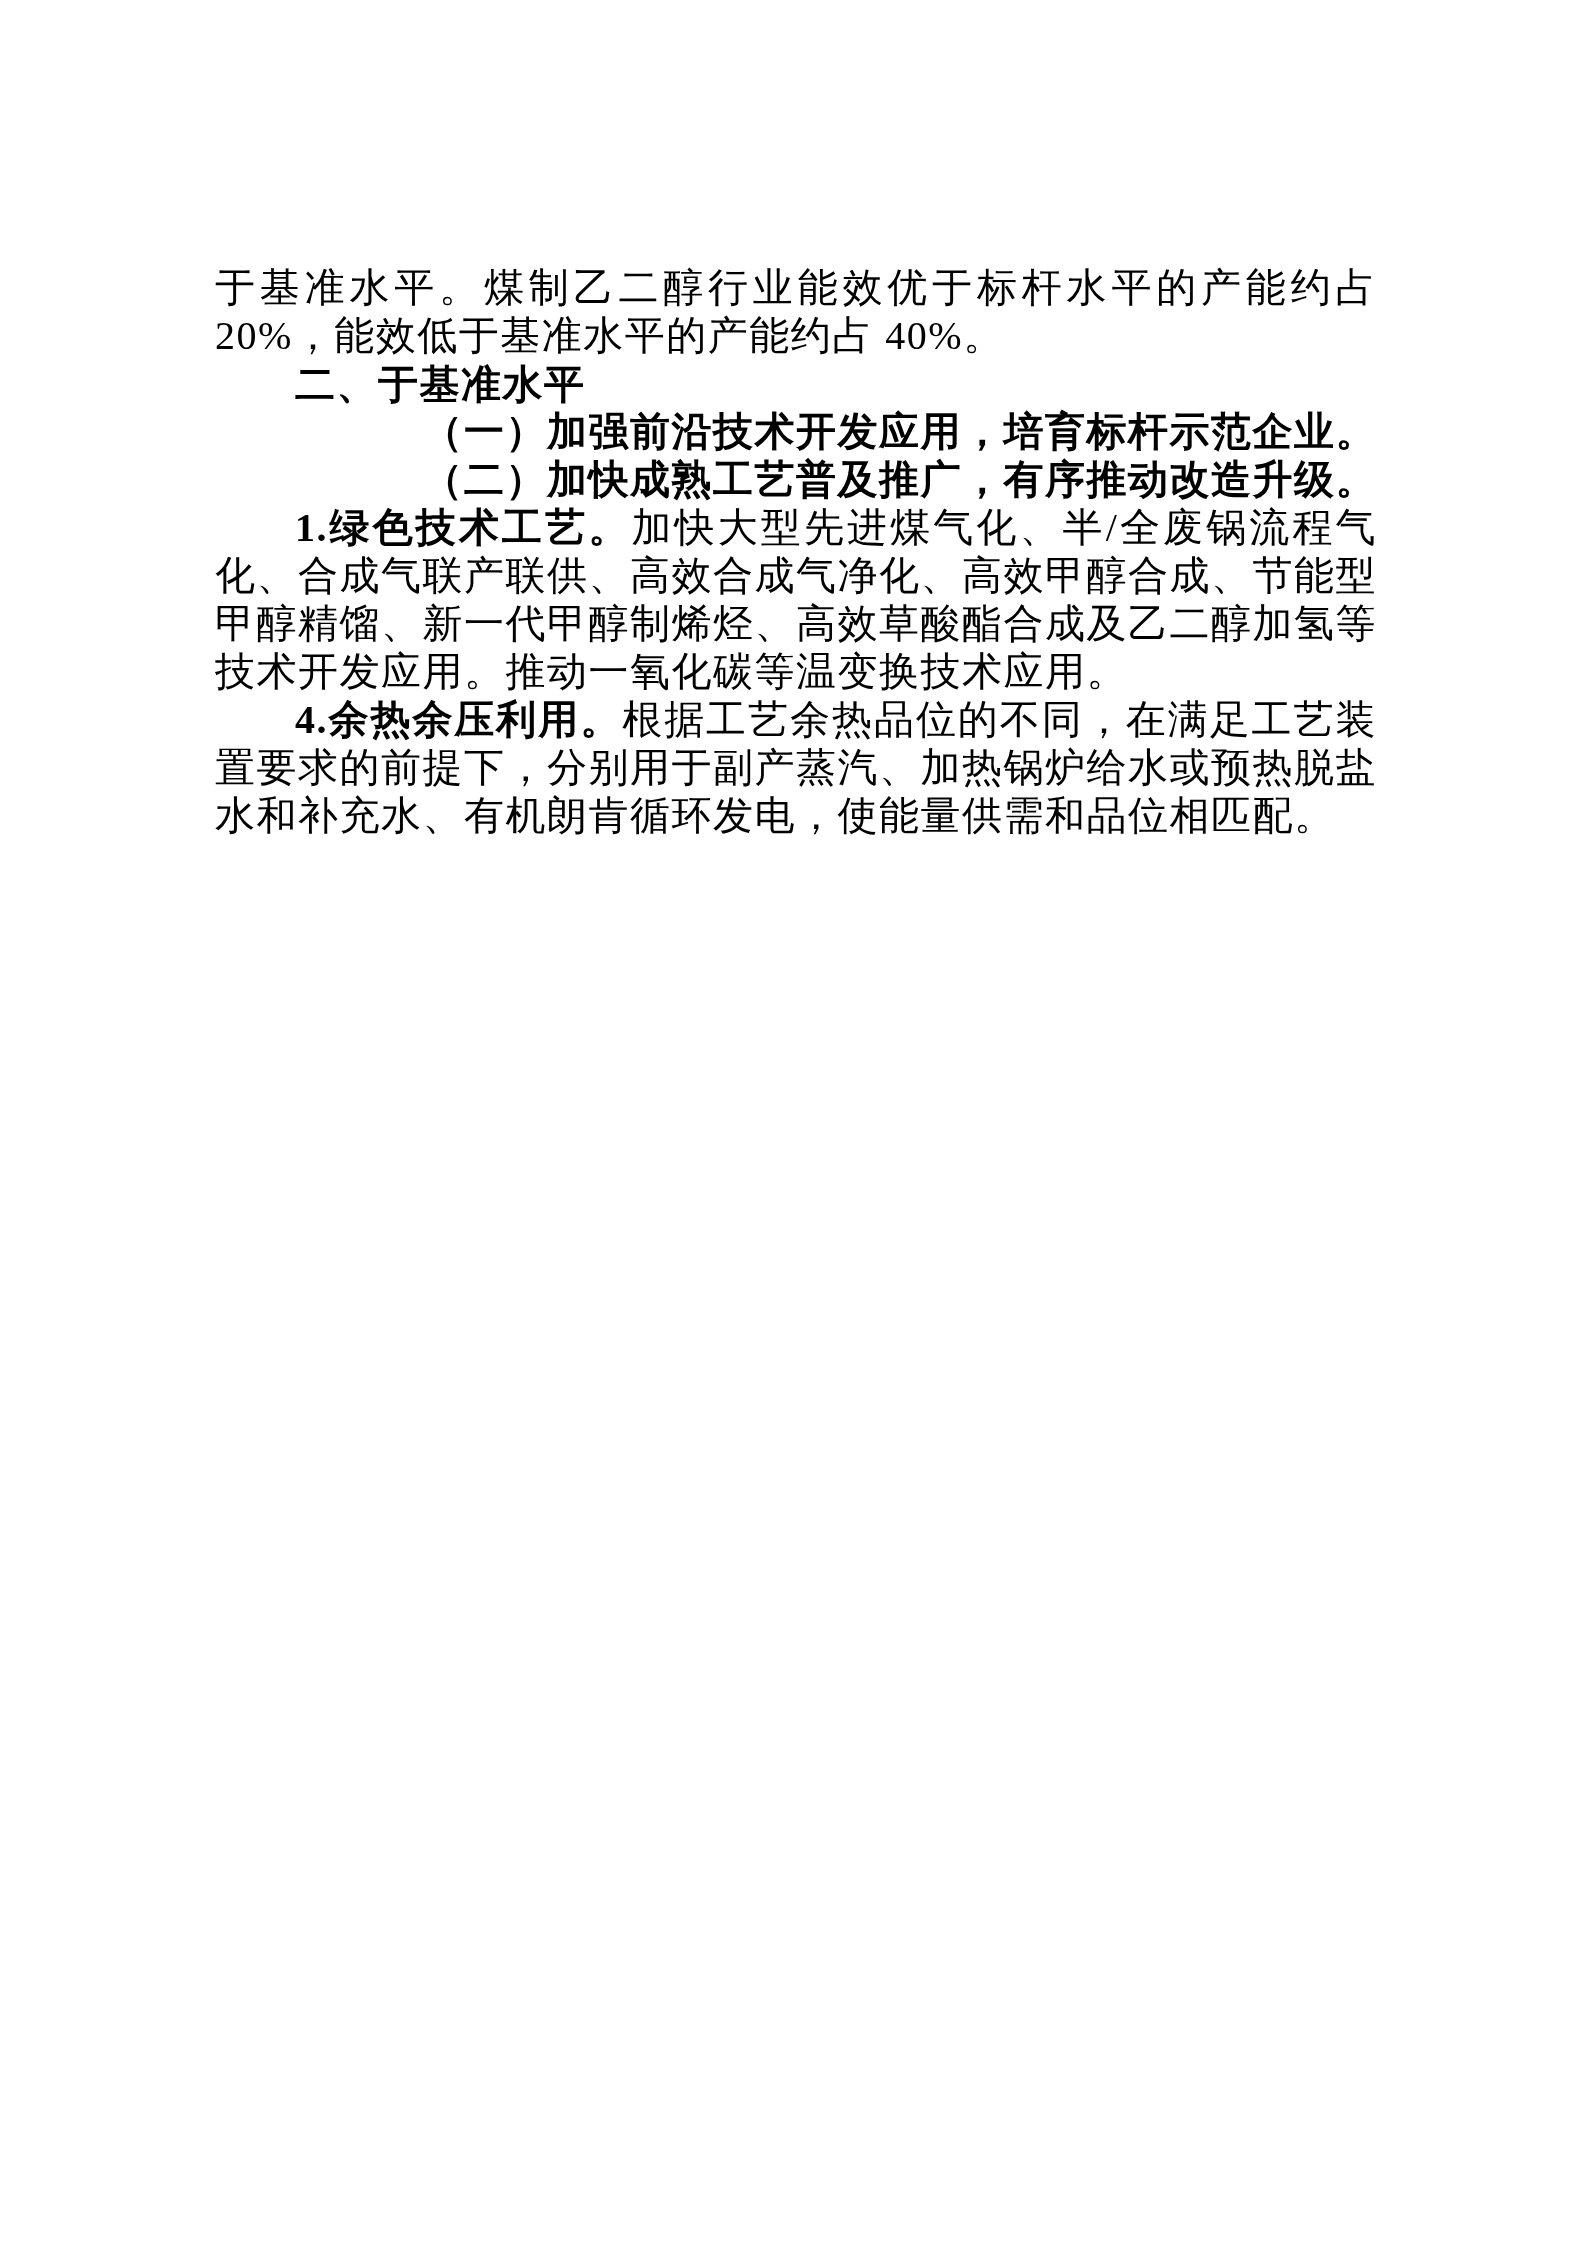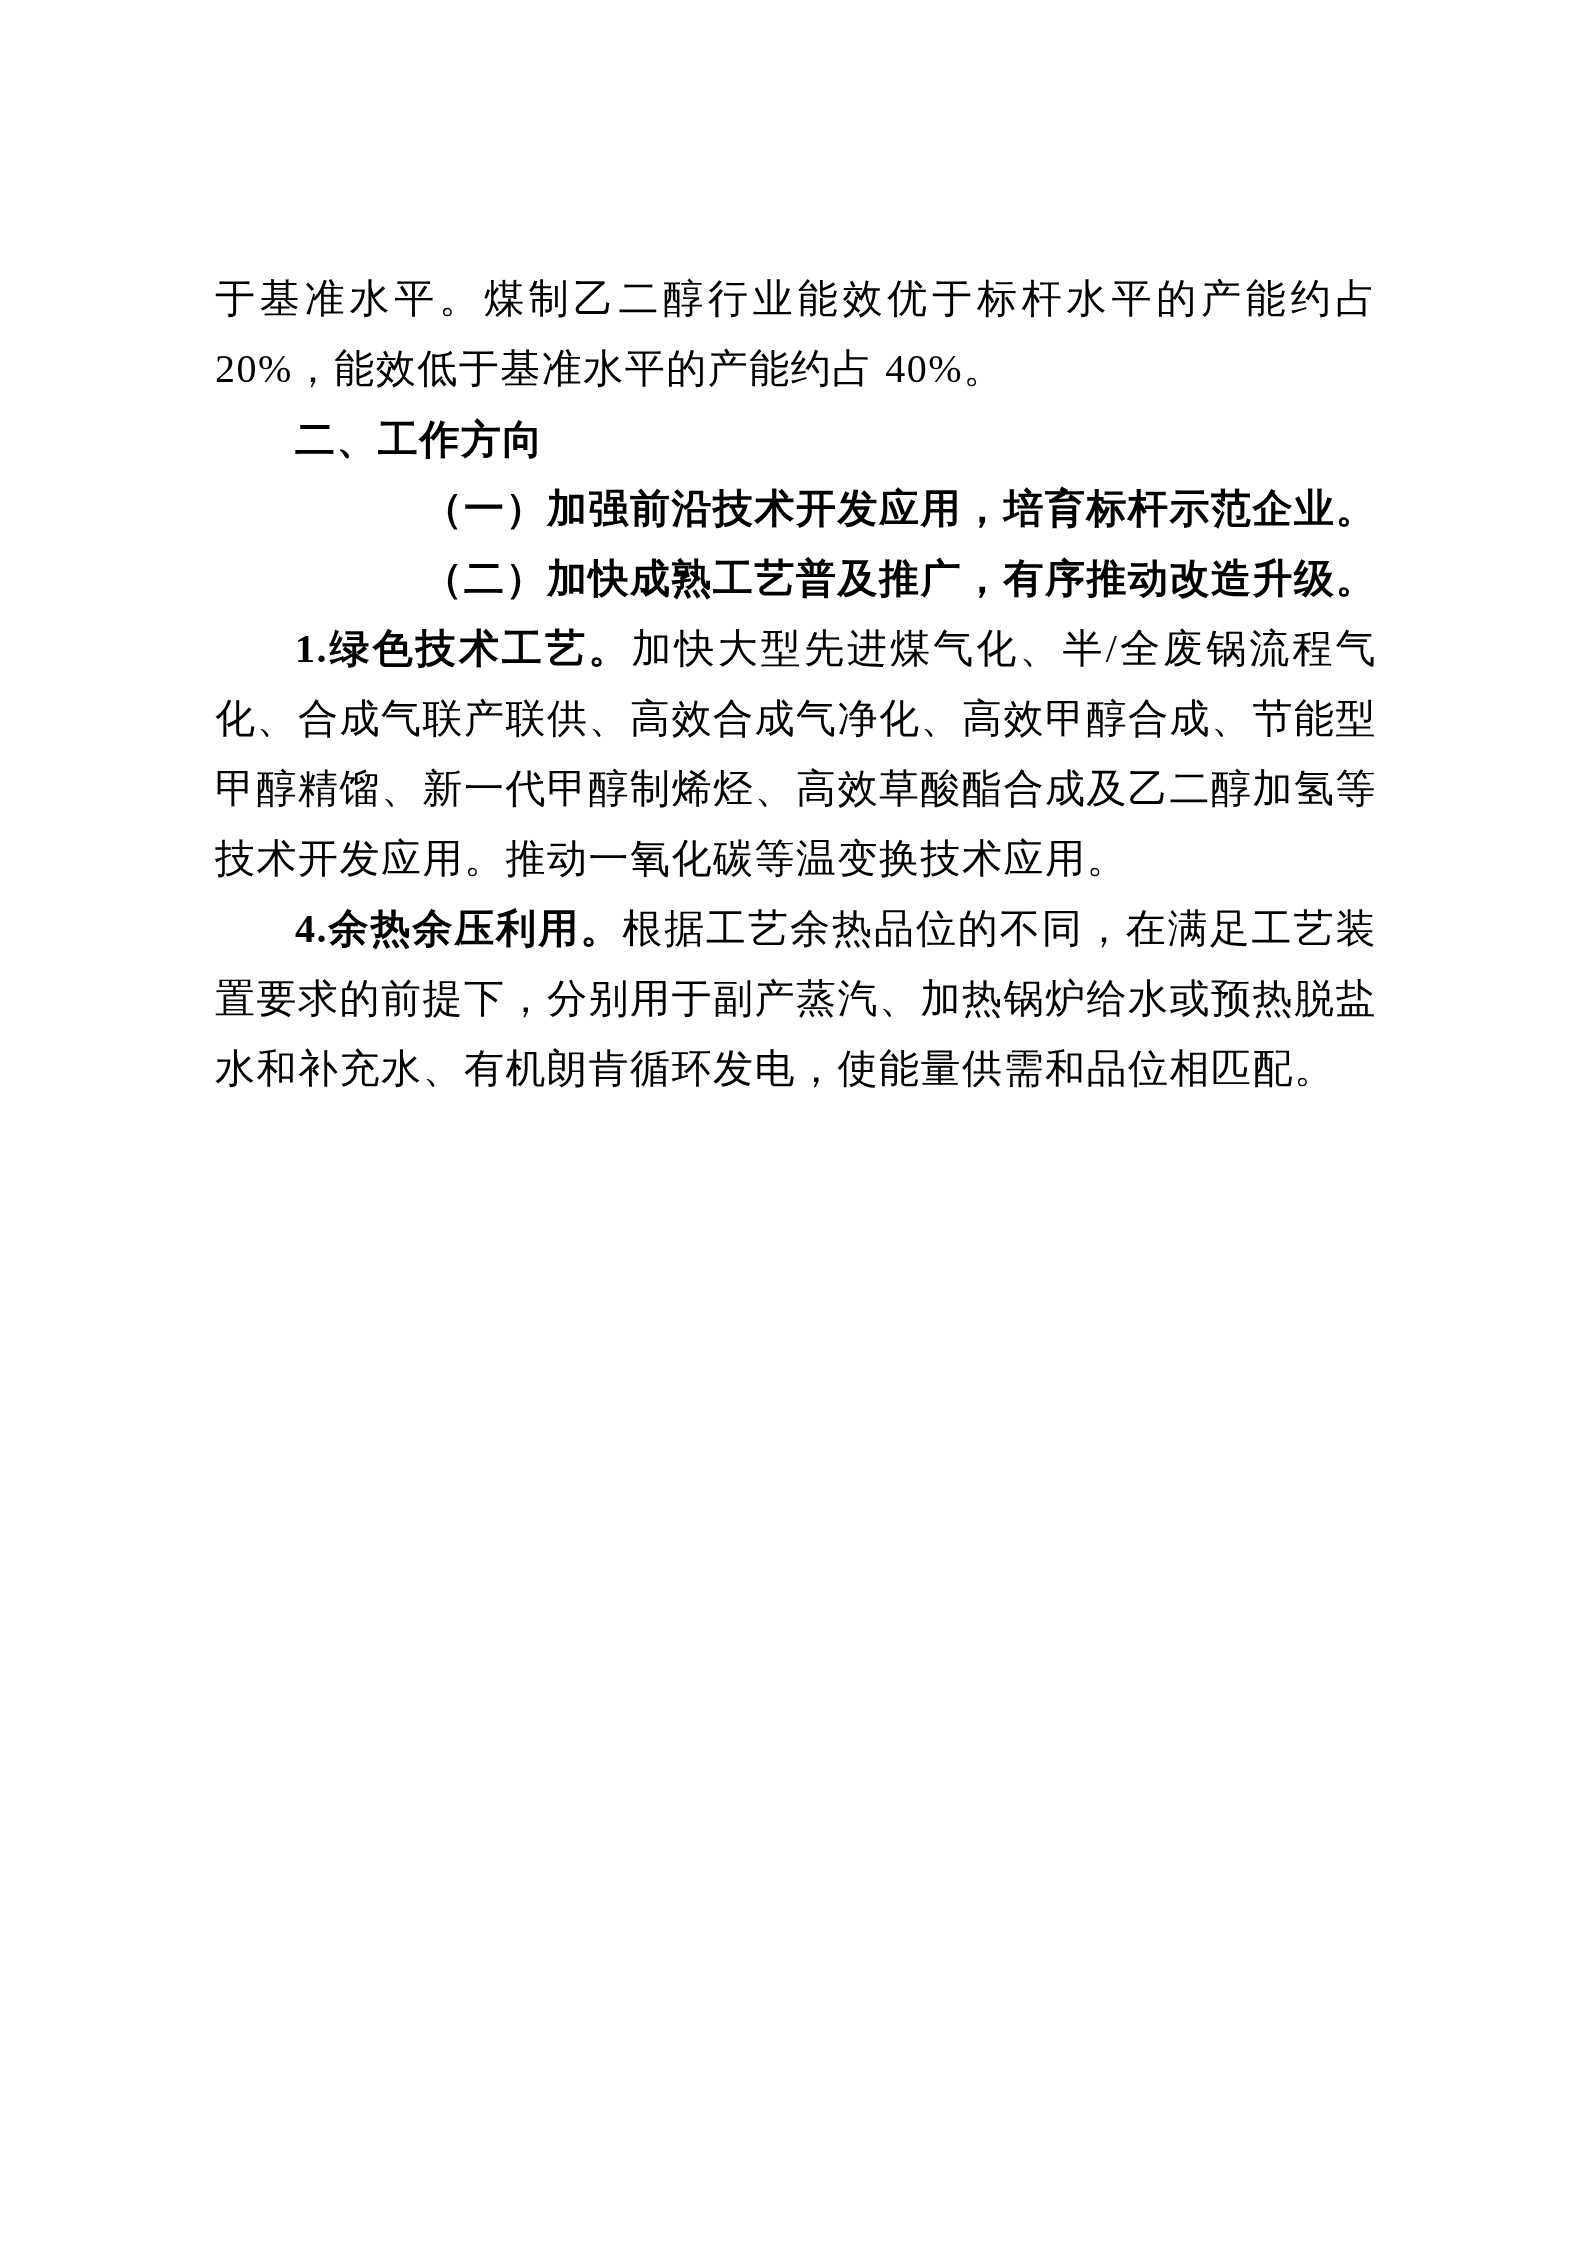--- a/index.html
+++ b/index.html
@@ -14,21 +14,21 @@
     color: #000000;
   }
   .content {
     position: absolute;
     left: 215px;
     top: 264px;
     width: 1162px;
   }
   .content p {
     font-size: 40px;
-    line-height: 70px;
+    line-height: 48px;
     letter-spacing: 1.5px;
     text-align: justify;
     text-justify: inter-ideograph;
     text-indent: 2em;
     color: #000000;
   }
   p.no-indent { text-indent: 0; }
   p.h-section {
     font-family: "Liberation Sans", "DejaVu Sans", sans-serif;
     font-weight: bold;
@@ -41,21 +41,21 @@
   .lead { font-weight: bold; }
 </style>
 </head>
 <body>
 
 <div class="page">
   <div class="content">
 
     <p class="body no-indent">于基准水平。煤制乙二醇行业能效优于标杆水平的产能约占 20%，能效低于基准水平的产能约占 40%。</p>
 
-    <p class="h-section">二、工作方向</p>
+    <p class="h-section">二、于基准水平</p>
 
     <p class="h-sub">（一）加强前沿技术开发应用，培育标杆示范企业。</p>
 
 
     <p class="h-sub">（二）加快成熟工艺普及推广，有序推动改造升级。</p>
 
     <p class="body">
       <span class="lead">1.绿色技术工艺。</span><span>加快大型先进煤气化、半/全废锅流程气化、合成气联产联供、高效合成气净化、高效甲醇合成、节能型甲醇精馏、新一代甲醇制烯烃、高效草酸酯合成及乙二醇加氢等技术开发应用。推动一氧化碳等温变换技术应用。</span>
     </p>
 

